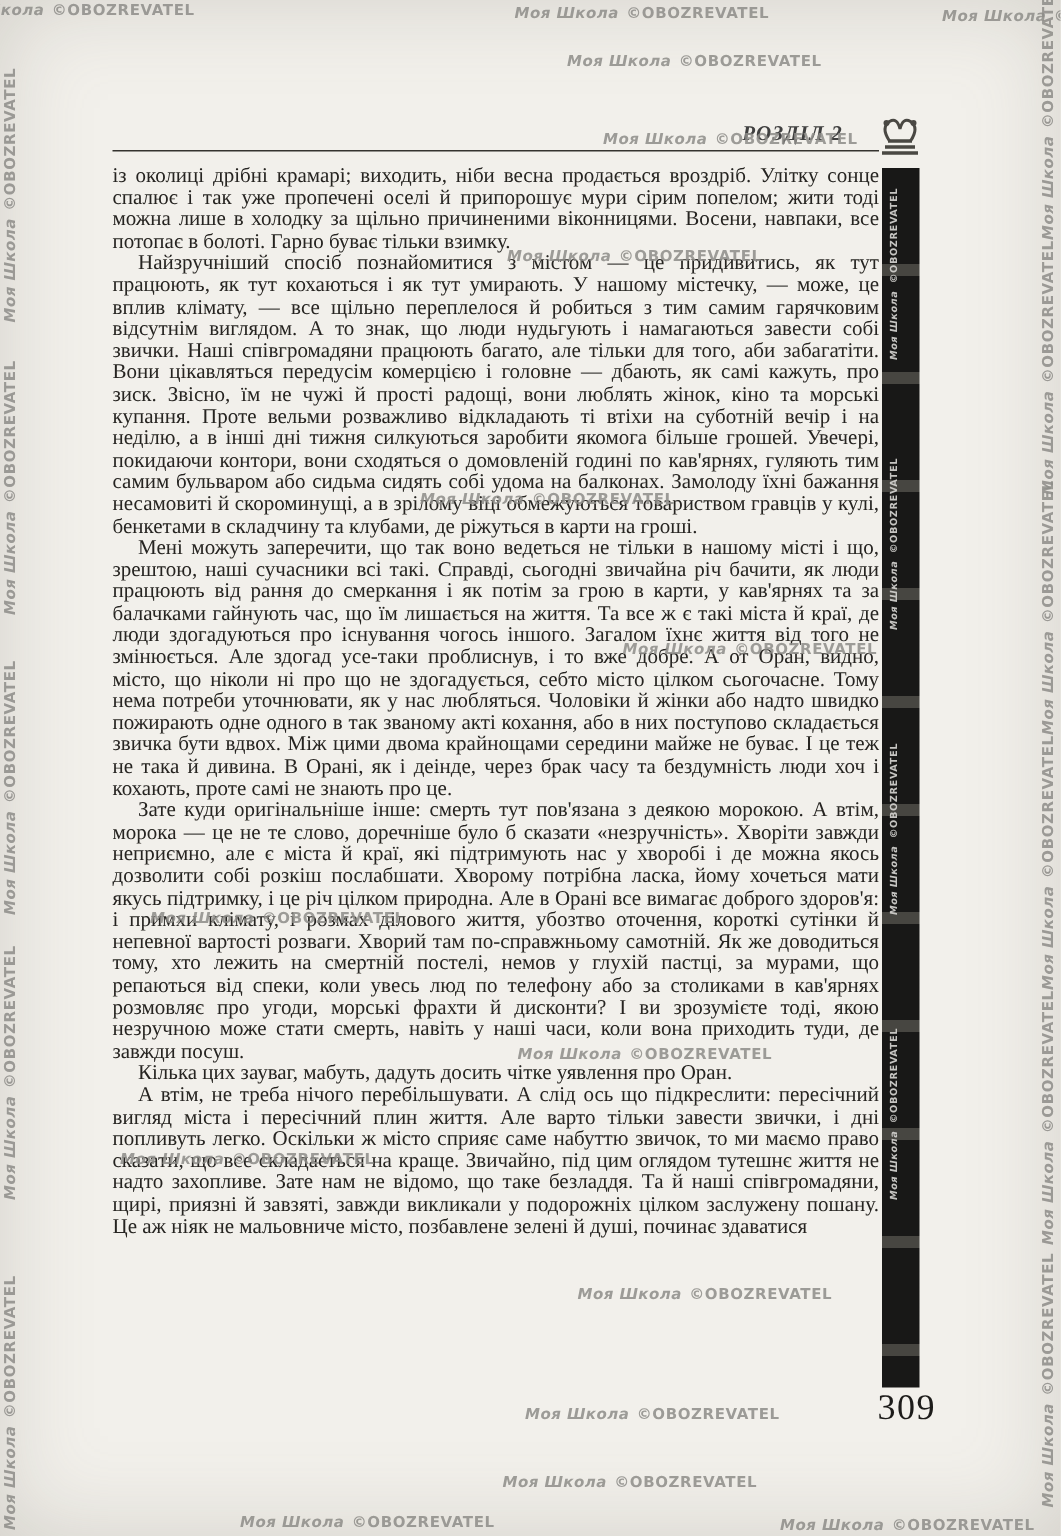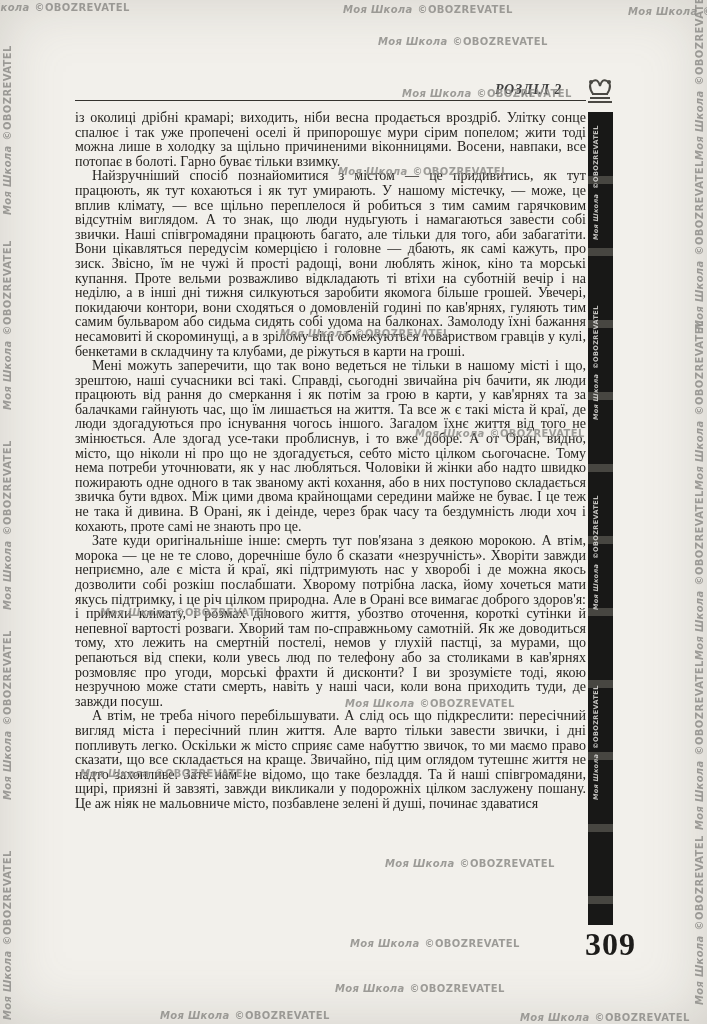--- a/index.html
+++ b/index.html
@@ -46,23 +46,22 @@
   .text{
     position:absolute;left:75px;top:111px;width:511px;
     font-size:14px;line-height:14.6px;text-align:justify;
     color:#262421;z-index:2;
   }
   .text p{margin:0;text-indent:17px;}
   .text p.no-indent{text-indent:0;}
   
   .pagenum{
     position:absolute;left:585px;top:926px;z-index:4;
-    font-size:32px;color:#1d1c1a;letter-spacing:1px;
+    font-size:24px;color:#1d1c1a;letter-spacing:1px;
     font-family:"Liberation Serif","DejaVu Serif",serif;
-    font-weight:bold;
   }
 </style>
 </head>
 <body>
 
 <div class="scan">
 
   <div class="wm-layer" id="wm-layer">
       <span class="wm h" style="left: -40px; top: 2px;"><i class="wm-brand">Моя Школа</i><b class="wm-site">©OBOZREVATEL</b></span>
       <span class="wm h" style="left: 343px; top: 4px;"><i class="wm-brand">Моя Школа</i><b class="wm-site">©OBOZREVATEL</b></span>
@@ -111,18 +110,19 @@
       <circle cx="6" cy="6" r="2" fill="#4a4843"></circle>
       <circle cx="24" cy="6" r="2" fill="#4a4843"></circle>
     </svg>
   </span>
 
   <div class="text" id="paragraphs">
       <p class="no-indent">із околиці дрібні крамарі; виходить, ніби весна продається вроздріб. Улітку сонце спалює і так уже пропечені оселі й припорошує мури сірим попелом; жити тоді можна лише в холодку за щільно причиненими віконницями. Восени, навпаки, все потопає в болоті. Гарно буває тільки взимку.</p>
       <p>Найзручніший спосіб познайомитися з містом — це придивитись, як тут працюють, як тут кохаються і як тут умирають. У нашому містечку, — може, це вплив клімату, — все щільно переплелося й робиться з тим самим гарячковим відсутнім виглядом. А то знак, що люди нудьгують і намагаються завести собі звички. Наші співгромадяни працюють багато, але тільки для того, аби забагатіти. Вони цікавляться передусім комерцією і головне — дбають, як самі кажуть, про зиск. Звісно, їм не чужі й прості радощі, вони люблять жінок, кіно та морські купання. Проте вельми розважливо відкладають ті втіхи на суботній вечір і на неділю, а в інші дні тижня силкуються заробити якомога більше грошей. Увечері, покидаючи контори, вони сходяться о домовленій годині по кав'ярнях, гуляють тим самим бульваром або сидьма сидять собі удома на балконах. Замолоду їхні бажання несамовиті й скороминущі, а в зрілому віці обмежуються товариством гравців у кулі, бенкетами в складчину та клубами, де ріжуться в карти на гроші.</p>
       <p>Мені можуть заперечити, що так воно ведеться не тільки в нашому місті і що, зрештою, наші сучасники всі такі. Справді, сьогодні звичайна річ бачити, як люди працюють від рання до смеркання і як потім за грою в карти, у кав'ярнях та за балачками гайнують час, що їм лишається на життя. Та все ж є такі міста й краї, де люди здогадуються про існування чогось іншого. Загалом їхнє життя від того не змінюється. Але здогад усе-таки проблиснув, і то вже добре. А от Оран, видно, місто, що ніколи ні про що не здогадується, себто місто цілком сьогочасне. Тому нема потреби уточнювати, як у нас любляться. Чоловіки й жінки або надто швидко пожирають одне одного в так званому акті кохання, або в них поступово складається звичка бути вдвох. Між цими двома крайнощами середини майже не буває. І це теж не така й дивина. В Орані, як і деінде, через брак часу та бездумність люди хоч і кохають, проте самі не знають про це.</p>
       <p>Зате куди оригінальніше інше: смерть тут пов'язана з деякою морокою. А втім, морока — це не те слово, доречніше було б сказати «незручність». Хворіти завжди неприємно, але є міста й краї, які підтримують нас у хворобі і де можна якось дозволити собі розкіш послабшати. Хворому потрібна ласка, йому хочеться мати якусь підтримку, і це річ цілком природна. Але в Орані все вимагає доброго здоров'я: і примхи клімату, і розмах ділового життя, убозтво оточення, короткі сутінки й непевної вартості розваги. Хворий там по-справжньому самотній. Як же доводиться тому, хто лежить на смертній постелі, немов у глухій пастці, за мурами, що репаються від спеки, коли увесь люд по телефону або за столиками в кав'ярнях розмовляє про угоди, морські фрахти й дисконти? І ви зрозумієте тоді, якою незручною може стати смерть, навіть у наші часи, коли вона приходить туди, де завжди посуш.</p>
+      <p>Кілька цих зауваг, мабуть, дадуть досить чітке уявлення про Оран.</p>
       <p>А втім, не треба нічого перебільшувати. А слід ось що підкреслити: пересічний вигляд міста і пересічний плин життя. Але варто тільки завести звички, і дні попливуть легко. Оскільки ж місто сприяє саме набуттю звичок, то ми маємо право сказати, що все складається на краще. Звичайно, під цим оглядом тутешнє життя не надто захопливе. Зате нам не відомо, що таке безладдя. Та й наші співгромадяни, щирі, приязні й завзяті, завжди викликали у подорожніх цілком заслужену пошану. Це аж ніяк не мальовниче місто, позбавлене зелені й душі, починає здаватися</p>
     </div>
 
   <div class="pagenum">309</div>
 
 </div>
 
 </body></html>

